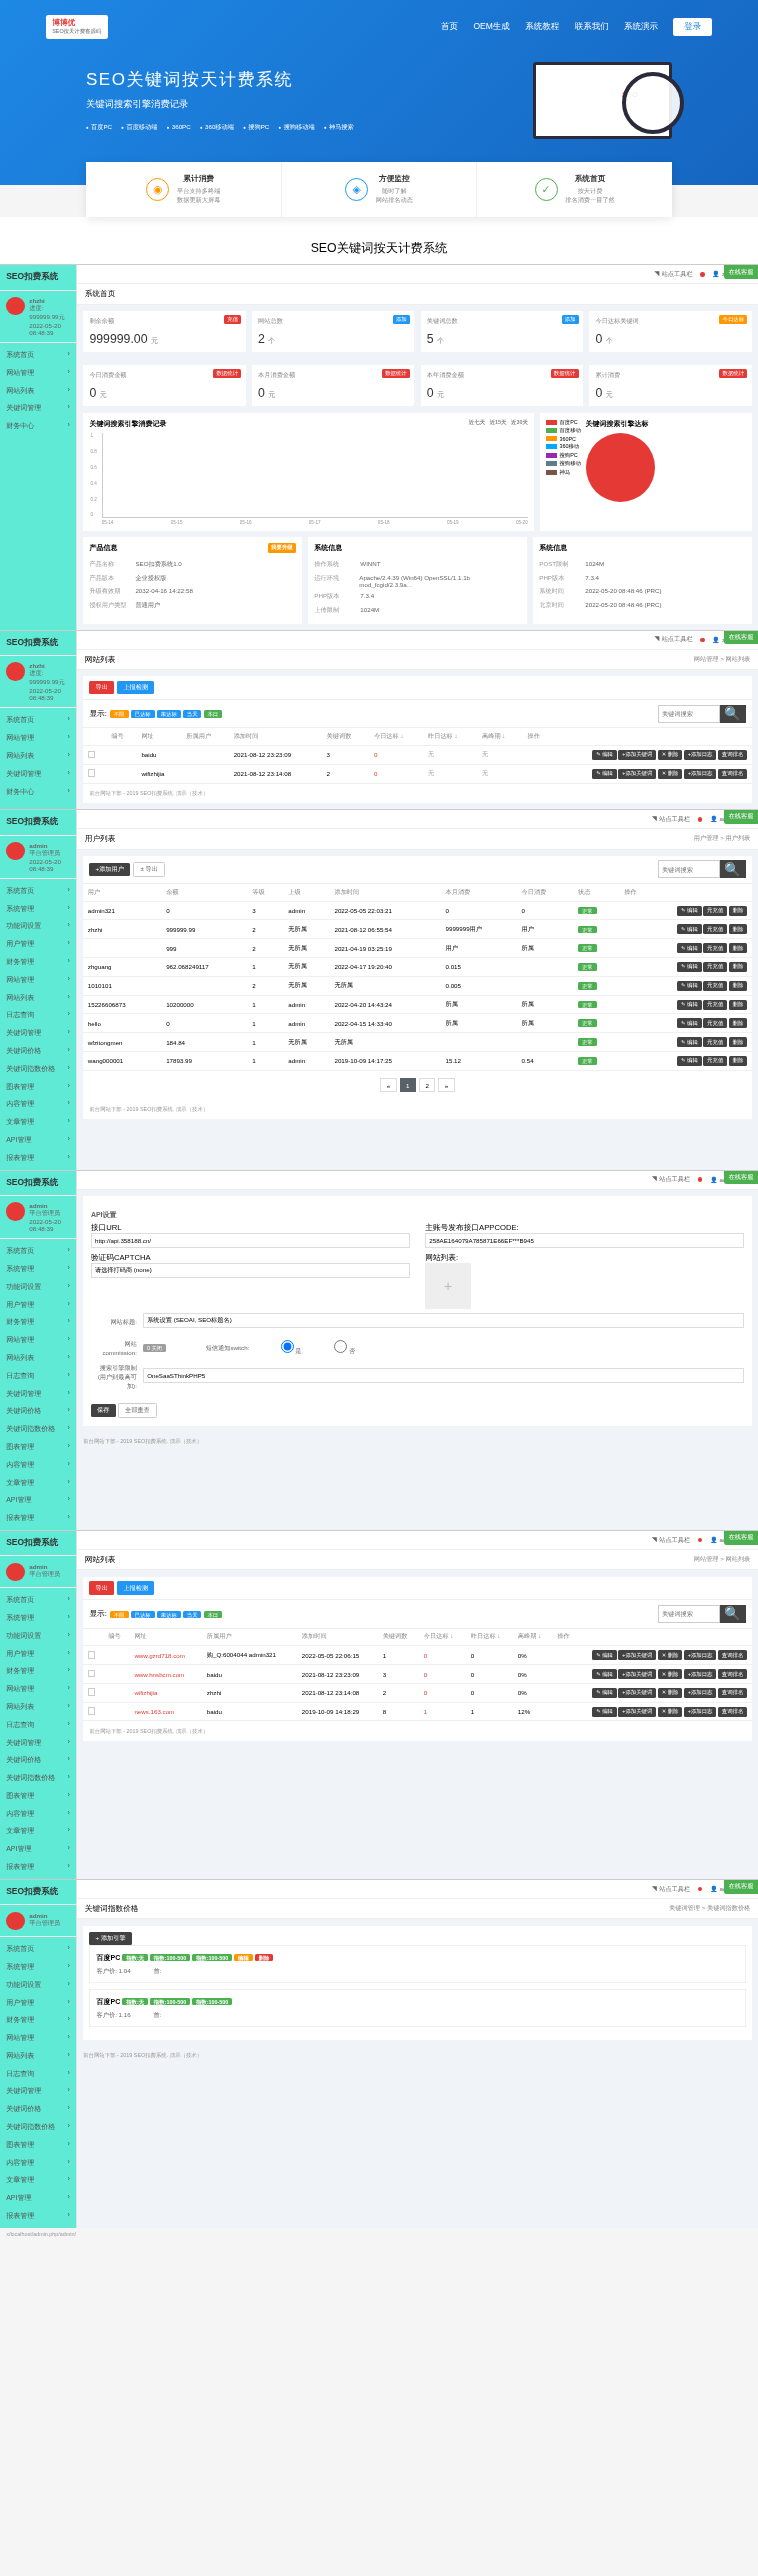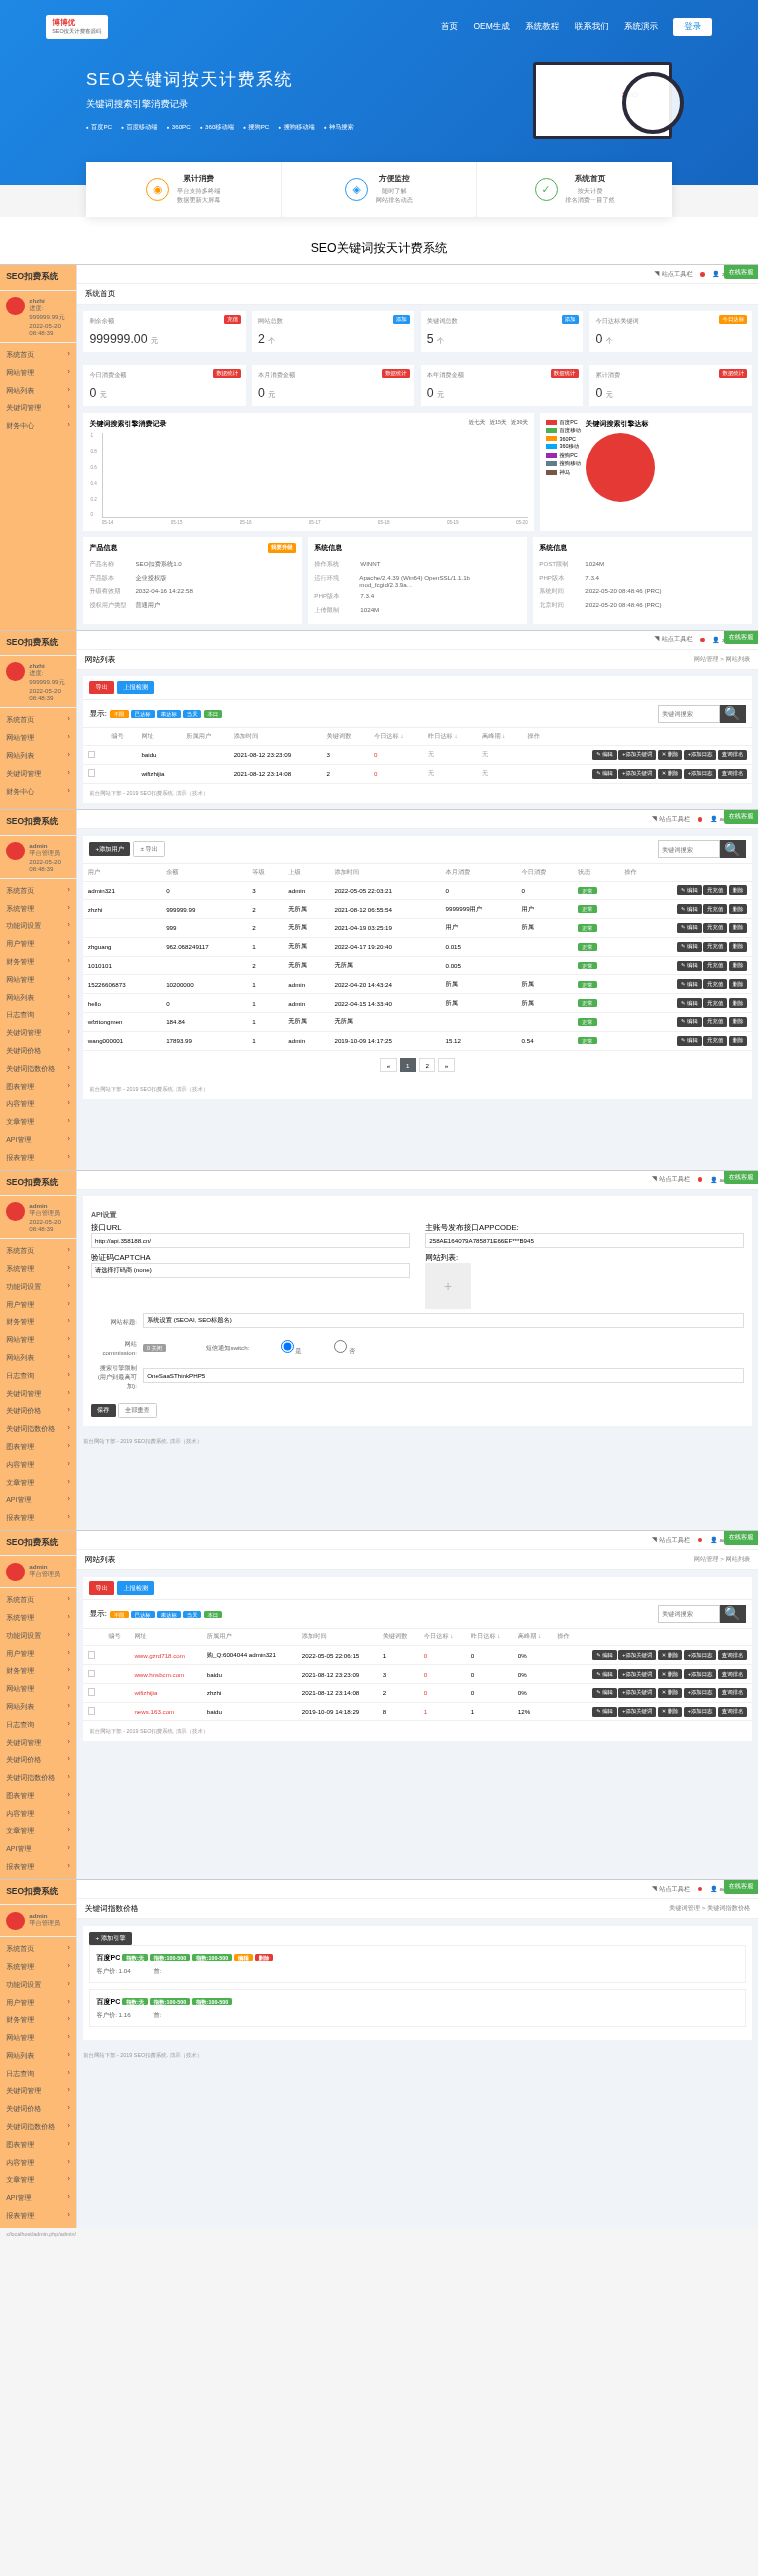--- a/index.html
+++ b/index.html
@@ -27,21 +27,21 @@
 .feature:last-child { border: 0; }
 .feature-icon { display: inline-flex; width: 23px; height: 23px; border: 1.5px solid; border-radius: 50%; align-items: center; justify-content: center; font-size: 10.8px; }
 .feature h4 { font-size: 7.7px; margin-bottom: 3.1px; color: #333; }
 .feature p { font-size: 6.2px; color: #888; line-height: 1.4; }
 .feature-wrap { display: flex; align-items: center; gap: 7.7px; justify-content: center; }
 .flow-title { text-align: center; font-size: 12.3px; padding: 23px 0 7.7px; background: #fff; margin-top: 0; }
 
 
 .dash { display: flex; background: #f0f3f7; border-top: 0.8px solid #ccc; position: relative; }
 .green-tab { position: absolute; right: 0; top: 0; background: #4caf50; color: #fff; font-size: 6.2px; padding: 2.3px 4.6px; border-radius: 0 0 0 2.3px; }
-.dash-side { width: 77px; background: #fdba74; border-right: 0.8px solid #e0e0e0; }
+.dash-side { width: 77px; background: #5eead4; border-right: 0.8px solid #e0e0e0; }
 .side-brand { padding: 6.2px; font-size: 8.5px; font-weight: bold; color: #333; border-bottom: 0.8px solid #eee; }
 .side-user { padding: 6.2px; display: flex; gap: 4.6px; font-size: 6.2px; color: #666; border-bottom: 0.8px solid #eee; }
 .side-user .av { width: 18.5px; height: 18.5px; background: #e53935; border-radius: 50%; flex-shrink: 0; }
 .side-menu { padding: 3.1px 0; }
 .side-menu div { padding: 3.9px 6.2px; font-size: 7px; color: #555; cursor: pointer; display: flex; justify-content: space-between; }
 .dash-main { flex: 1; }
 .topbar { background: #fff; padding: 4.6px 7.7px; display: flex; justify-content: flex-end; gap: 7.7px; font-size: 6.2px; color: #666; border-bottom: 0.8px solid #eee; align-items: center; }
 .topbar .bell { width: 4.6px; height: 4.6px; background: #e53935; border-radius: 50%; }
 .crumb { background: #fff; padding: 4.6px 7.7px; font-size: 7.7px; display: flex; justify-content: space-between; border-bottom: 0.8px solid #eee; }
 .crumb-r { font-size: 6.2px; color: #888; }
@@ -501,20 +501,24 @@
         <div class="">报表管理 <span>›</span></div>
       </div>
   </div>
   <div class="dash-main">
     <div class="topbar">
         <span>◥ <span>站点工具栏</span></span>
         <span class="bell"></span>
         <span>👤 <span>admin</span></span>
         <span>←</span>
       </div>
+    <div class="crumb">
+        <span>用户列表</span>
+        <span class="crumb-r">用户管理 &gt; 用户列表</span>
+      </div>
     <div class="panel">
       <div class="panel-head">
         <button class="btn btn-dark">+添加用户</button>
         <button class="btn btn-outline">± 导出</button>
         <div class="search-box">
             <input type="text" placeholder="关键词搜索" style="">
             <button>🔍</button>
           </div>
       </div>
       <table>

